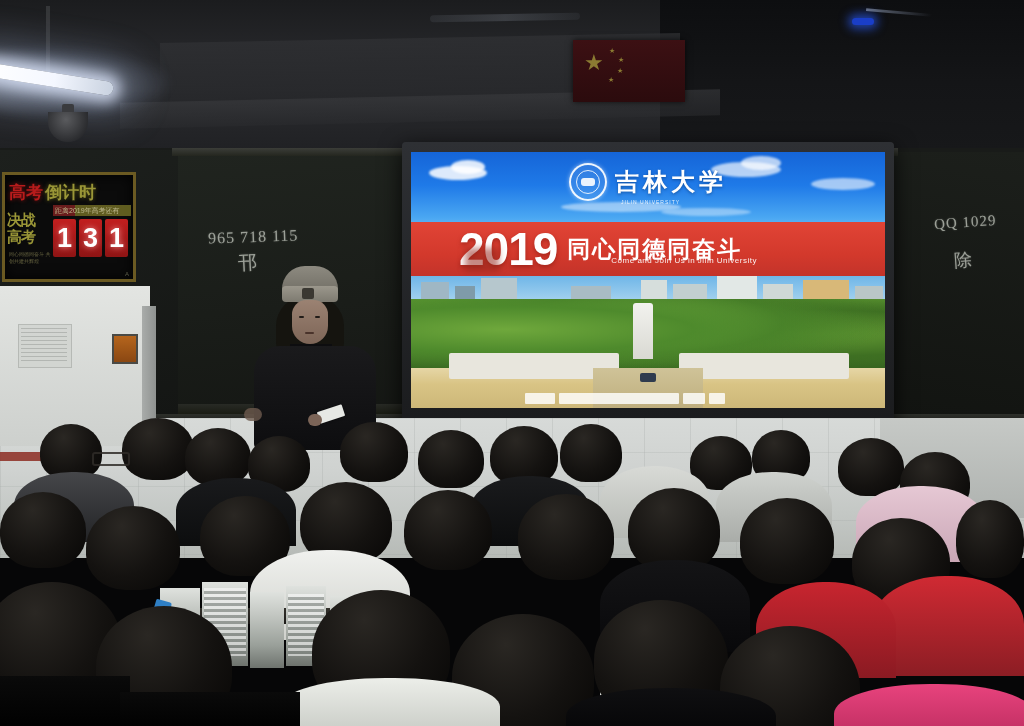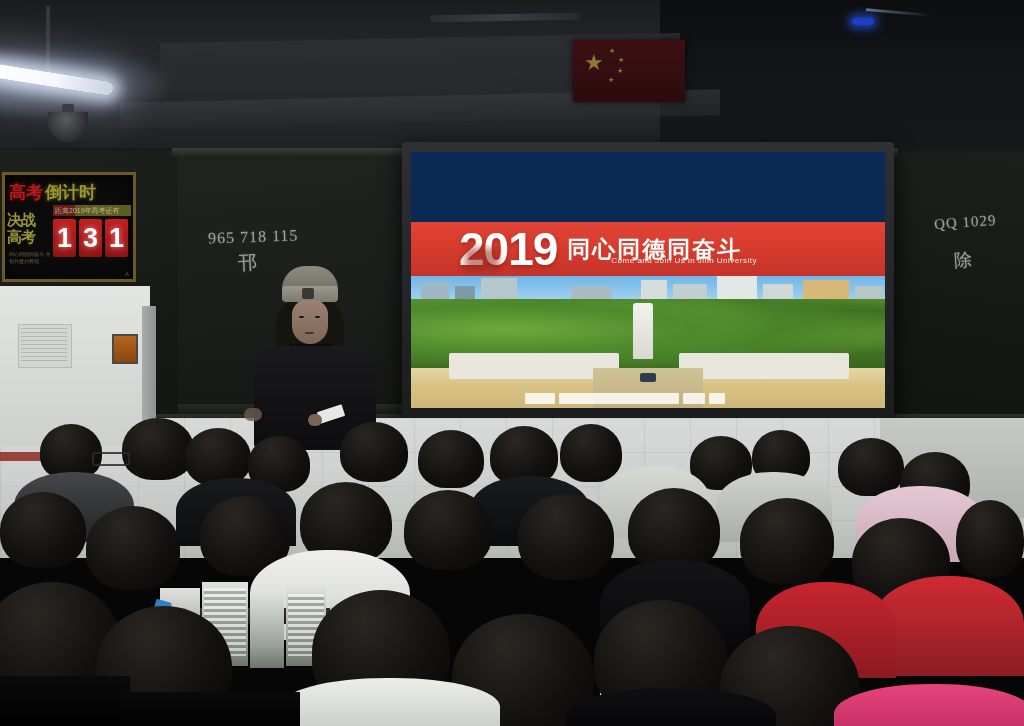--- a/index.html
+++ b/index.html
@@ -289,20 +289,35 @@
 
   <div class="chalk chalk-a">965 718 115</div>
   <div class="chalk chalk-b">邗</div>
   <div class="chalk chalk-c">QQ 1029</div>
   <div class="chalk chalk-d">除</div>
 
   <div class="disp-stand"></div>
   <div class="display">
     <div class="screen">
 
+      <div class="sky">
+        <div class="cloud c1"></div>
+        <div class="cloud c2"></div>
+        <div class="cloud c3"></div>
+        <div class="cloud c4"></div>
+        <div class="cloud c5"></div>
+        <div class="cloud c6"></div>
+        <div class="cloud c7"></div>
+
+        <div class="logo-wrap">
+          <div class="logo-seal"></div>
+          <div class="logo-cn">吉林大学</div>
+          <div class="logo-en">JILIN UNIVERSITY</div>
+        </div>
+      </div>
 
       <div class="redband">
         <div class="year">2019</div>
         <div class="slogan-wrap">
           <div class="slogan">同心同德同奋斗</div>
           <div class="slogan-en">Come and Join Us in Jilin University</div>
         </div>
         <div class="red-smudge"></div>
       </div>
 

